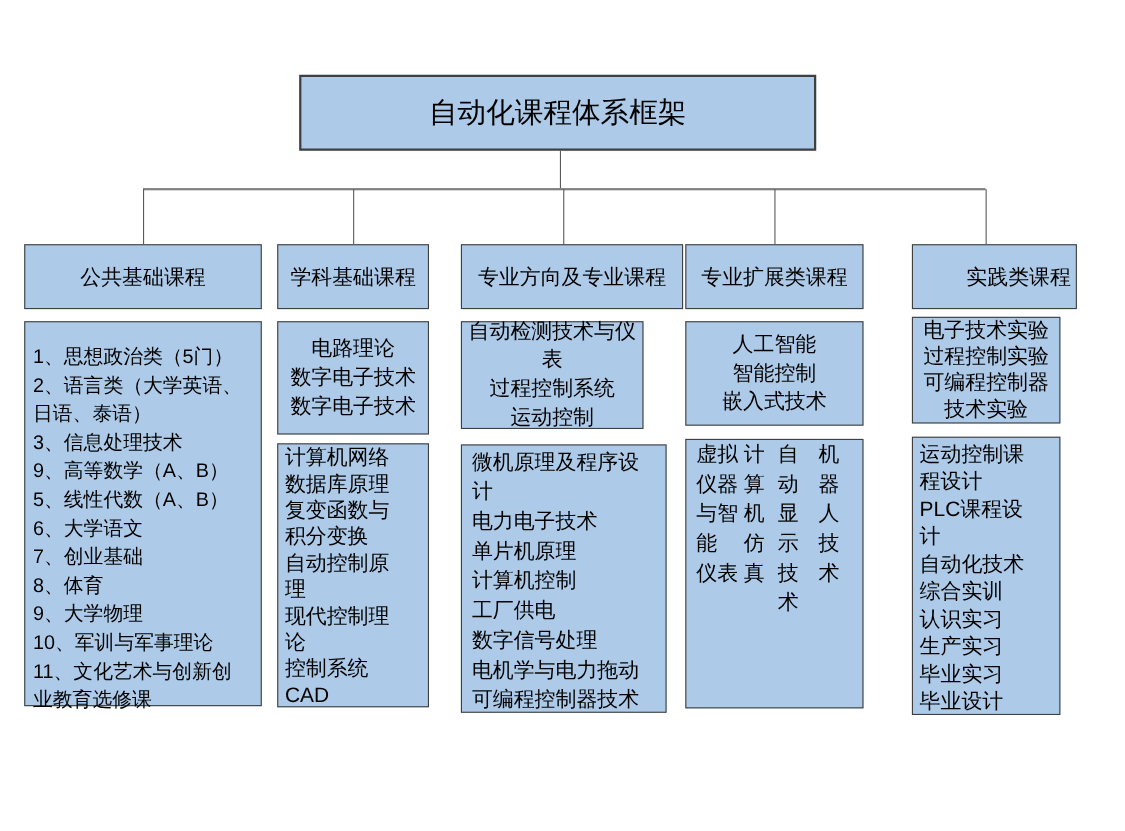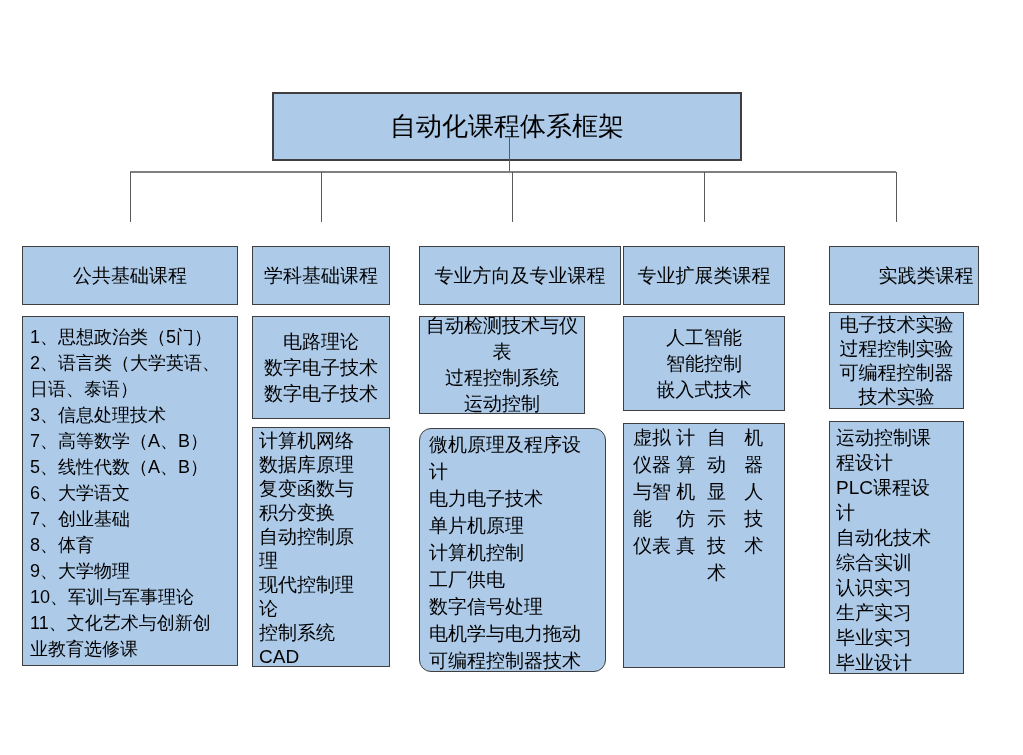--- a/index.html
+++ b/index.html
@@ -10,21 +10,20 @@
     height: 755px;
     background: #ffffff;
     overflow: hidden;
   }
   .node {
     position: absolute;
     box-sizing: border-box;
     background: #ADCAE8;
     border: 1.5px solid #3F3F3F;
     color: #000000;
-    margin-top: 24px;
   }
   .title-box {
     left: 272px; top: 68px; width: 470px; height: 69px;
     border-width: 2px;
     display: flex; align-items: center; justify-content: center;
     font-size: 26px;
   }
   .header-box {
     top: 222px; height: 59px;
     display: flex; align-items: center; justify-content: center;
@@ -41,27 +40,27 @@
   .list-box .course-item { white-space: pre-line; }
 
   .centered {
     display: flex; flex-direction: column;
     align-items: center; justify-content: center;
     text-align: center;
   }
   .lefted { text-align: left; }
 
   .box-c1-list { left: 22px; top: 292px; width: 216px; height: 350px;
-                 padding: 7px 7px; font-size: 18px; line-height: 26px; }
+                 padding: 18px 7px; font-size: 18px; line-height: 26px; }
   .box-c2-b1 { left: 252px; top: 292px; width: 138px; height: 103px; line-height: 26px; }
   .box-c2-b2 { left: 252px; top: 403px; width: 138px; height: 240px;
                padding: 1px 6px; line-height: 24px; }
   .box-c3-b1 { left: 419px; top: 292px; width: 166px; height: 98px; line-height: 26px; }
   .box-c3-b2 { left: 419px; top: 404px; width: 187px; height: 244px;
-               padding: 2px 9px; line-height: 27px; border-radius: 12px; }
+               padding: 2px 9px; line-height: 27px; }
   .box-c4-b1 { left: 623px; top: 292px; width: 162px; height: 95px; line-height: 26px; }
   .box-c4-b2 { left: 623px; top: 399px; width: 162px; height: 245px;
                padding: 0 9px; line-height: 27px;
                display: flex; flex-direction: row; justify-content: center; }
   .box-c5-b1 { left: 829px; top: 288px; width: 135px; height: 97px; line-height: 24px; }
   .box-c5-b2 { left: 829px; top: 397px; width: 135px; height: 253px;
                padding: 3px 6px; line-height: 25px; }
 
   .connector {
     position: absolute;
@@ -107,21 +106,21 @@
   </div>
   <div class="node header-box hdr-c5">
     <span>实践类课程</span>
   </div>
 
   <div class="node list-box lefted box-c1-list">
       <div class="course-item">1、思想政治类（5门）</div>
       <div class="course-item">2、语言类（大学英语、
 日语、泰语）</div>
       <div class="course-item">3、信息处理技术</div>
-      <div class="course-item">7、高等数学（A、B）</div>
+      <div class="course-item">9、高等数学（A、B）</div>
       <div class="course-item">5、线性代数（A、B）</div>
       <div class="course-item">6、大学语文</div>
       <div class="course-item">7、创业基础</div>
       <div class="course-item">8、体育</div>
       <div class="course-item">9、大学物理</div>
       <div class="course-item">10、军训与军事理论</div>
       <div class="course-item">11、文化艺术与创新创
 业教育选修课</div>
     </div>
 

